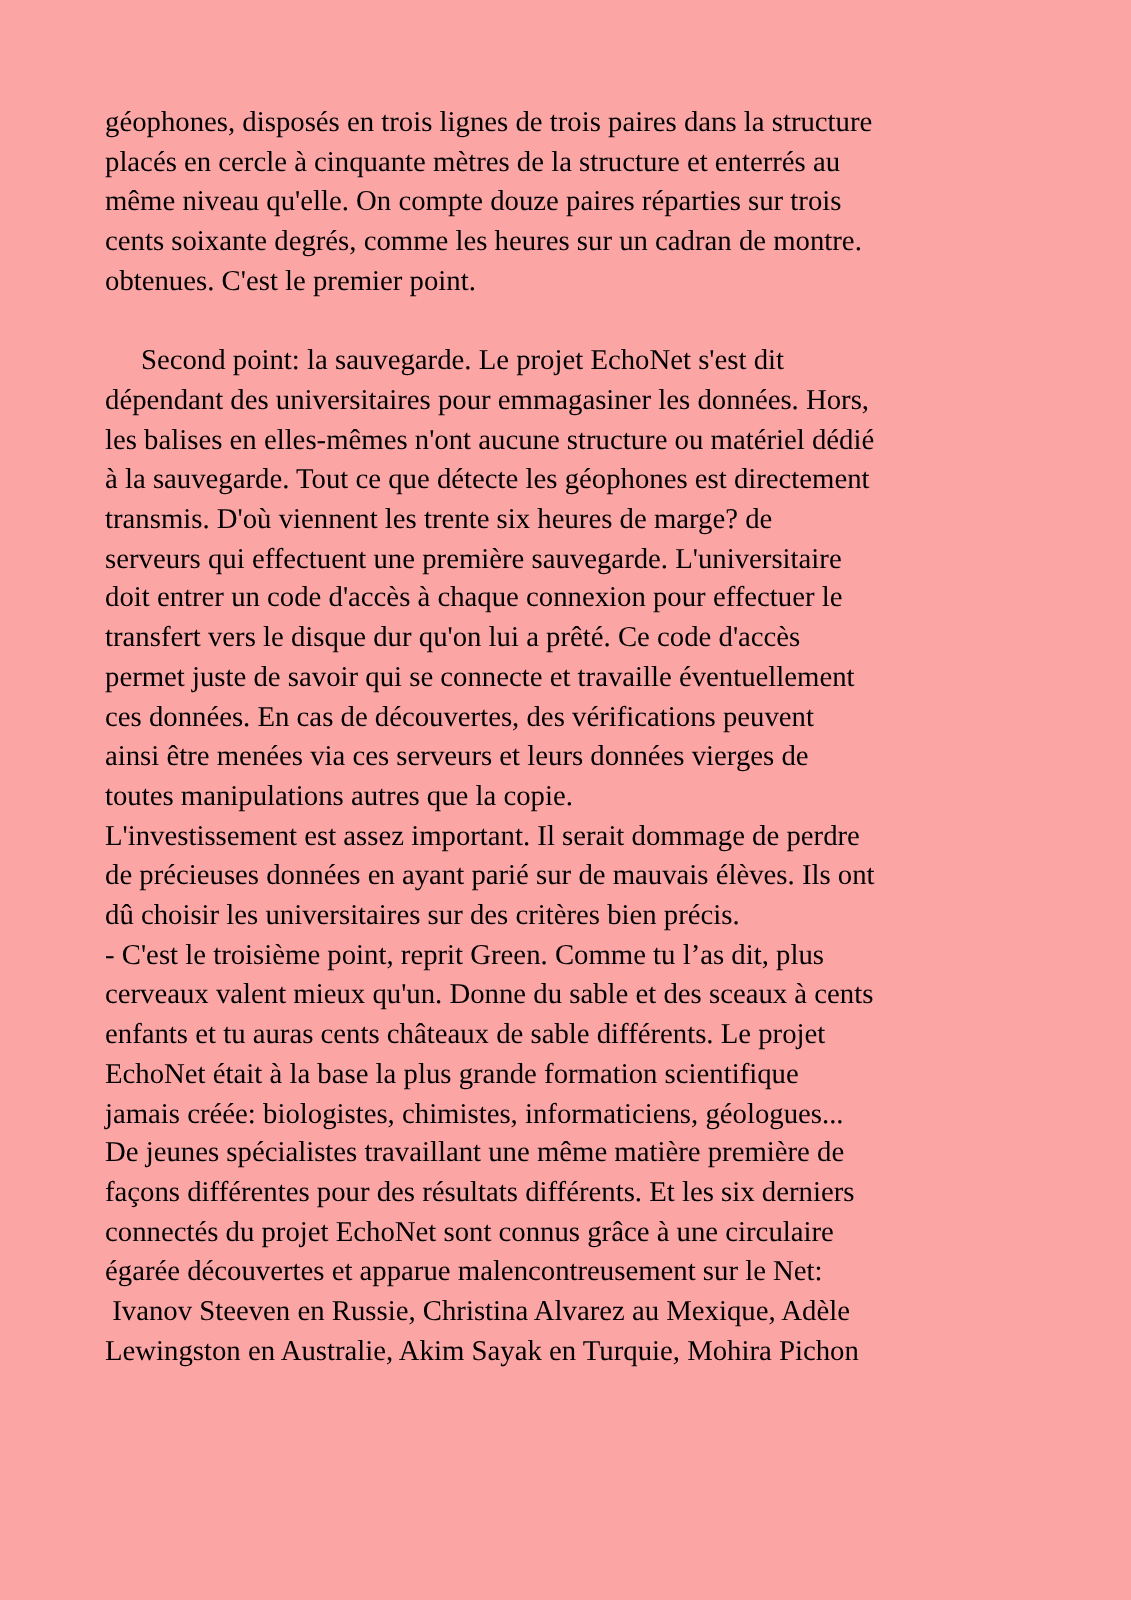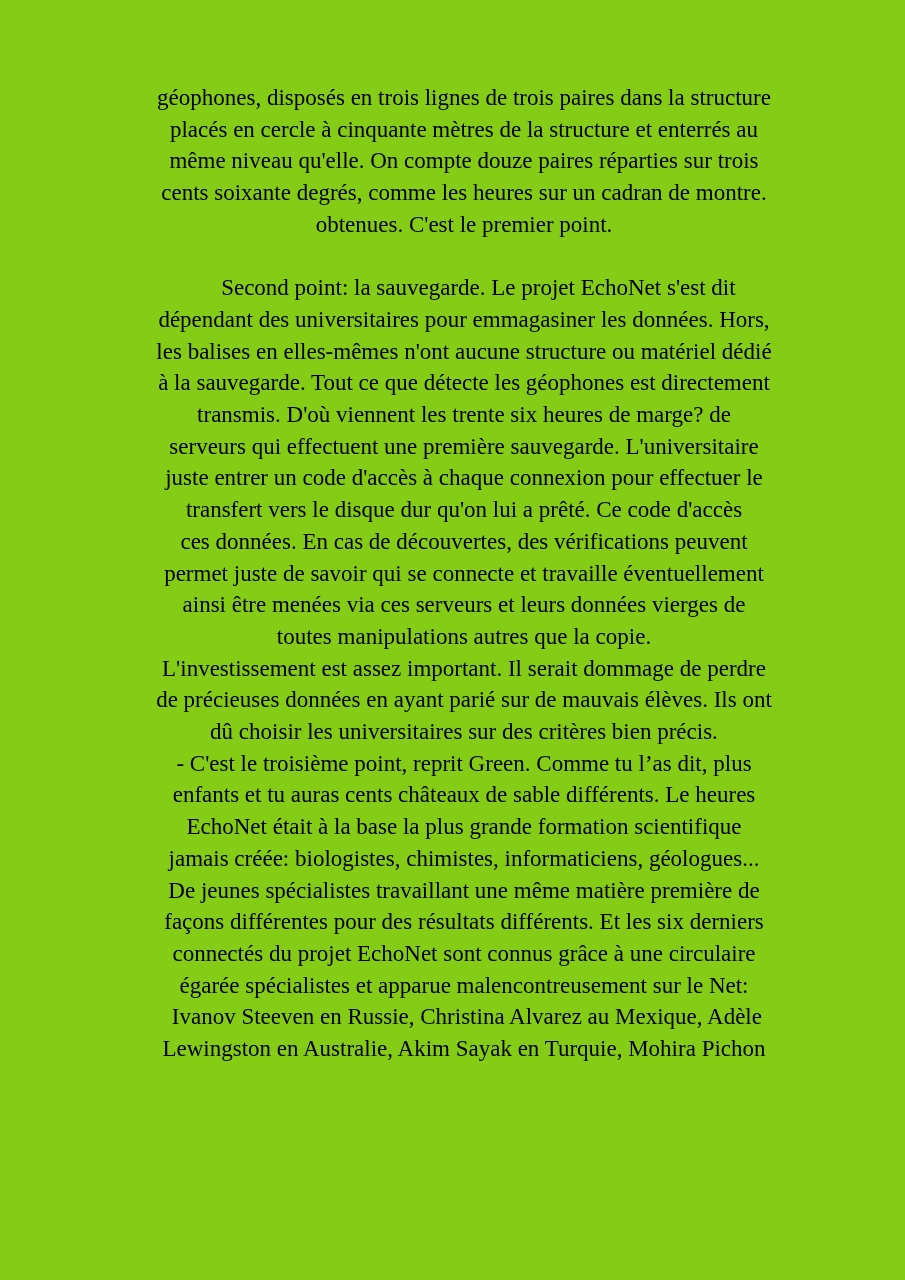--- a/index.html
+++ b/index.html
@@ -10,22 +10,21 @@
     width: 905px;
     height: 1280px;
     background: #ffffff;
     overflow: hidden;
   }
   .page {
     box-sizing: border-box;
     width: 905px;
     height: 1280px;
     padding: 82px 0 0 84px;
-    background: #84cc16;
-    text-align: center;
+    background: #fca5a5;
   }
   .text-block {
     width: 760px;
     color: #000000;
     font-family: "Liberation Serif", serif;
     font-size: 23px;
     line-height: 31.7px;
   }
   .line {
     white-space: pre;
@@ -42,33 +41,34 @@
       <div class="line">même niveau qu'elle. On compte douze paires réparties sur trois</div>
       <div class="line">cents soixante degrés, comme les heures sur un cadran de montre.</div>
       <div class="line">obtenues. C'est le premier point.</div>
       <div class="line"></div>
       <div class="line">     Second point: la sauvegarde. Le projet EchoNet s'est dit</div>
       <div class="line">dépendant des universitaires pour emmagasiner les données. Hors,</div>
       <div class="line">les balises en elles-mêmes n'ont aucune structure ou matériel dédié</div>
       <div class="line">à la sauvegarde. Tout ce que détecte les géophones est directement</div>
       <div class="line">transmis. D'où viennent les trente six heures de marge? de</div>
       <div class="line">serveurs qui effectuent une première sauvegarde. L'universitaire</div>
-      <div class="line">juste entrer un code d'accès à chaque connexion pour effectuer le</div>
+      <div class="line">doit entrer un code d'accès à chaque connexion pour effectuer le</div>
       <div class="line">transfert vers le disque dur qu'on lui a prêté. Ce code d'accès</div>
+      <div class="line">permet juste de savoir qui se connecte et travaille éventuellement</div>
       <div class="line">ces données. En cas de découvertes, des vérifications peuvent</div>
-      <div class="line">permet juste de savoir qui se connecte et travaille éventuellement</div>
       <div class="line">ainsi être menées via ces serveurs et leurs données vierges de</div>
       <div class="line">toutes manipulations autres que la copie.</div>
       <div class="line">L'investissement est assez important. Il serait dommage de perdre</div>
       <div class="line">de précieuses données en ayant parié sur de mauvais élèves. Ils ont</div>
       <div class="line">dû choisir les universitaires sur des critères bien précis.</div>
       <div class="line">- C'est le troisième point, reprit Green. Comme tu l’as dit, plus</div>
-      <div class="line">enfants et tu auras cents châteaux de sable différents. Le heures</div>
+      <div class="line">cerveaux valent mieux qu'un. Donne du sable et des sceaux à cents</div>
+      <div class="line">enfants et tu auras cents châteaux de sable différents. Le projet</div>
       <div class="line">EchoNet était à la base la plus grande formation scientifique</div>
       <div class="line">jamais créée: biologistes, chimistes, informaticiens, géologues...</div>
       <div class="line">De jeunes spécialistes travaillant une même matière première de</div>
       <div class="line">façons différentes pour des résultats différents. Et les six derniers</div>
       <div class="line">connectés du projet EchoNet sont connus grâce à une circulaire</div>
-      <div class="line">égarée spécialistes et apparue malencontreusement sur le Net:</div>
+      <div class="line">égarée découvertes et apparue malencontreusement sur le Net:</div>
       <div class="line"> Ivanov Steeven en Russie, Christina Alvarez au Mexique, Adèle</div>
       <div class="line">Lewingston en Australie, Akim Sayak en Turquie, Mohira Pichon</div>
     </div>
 </div>
 
 </body></html>

